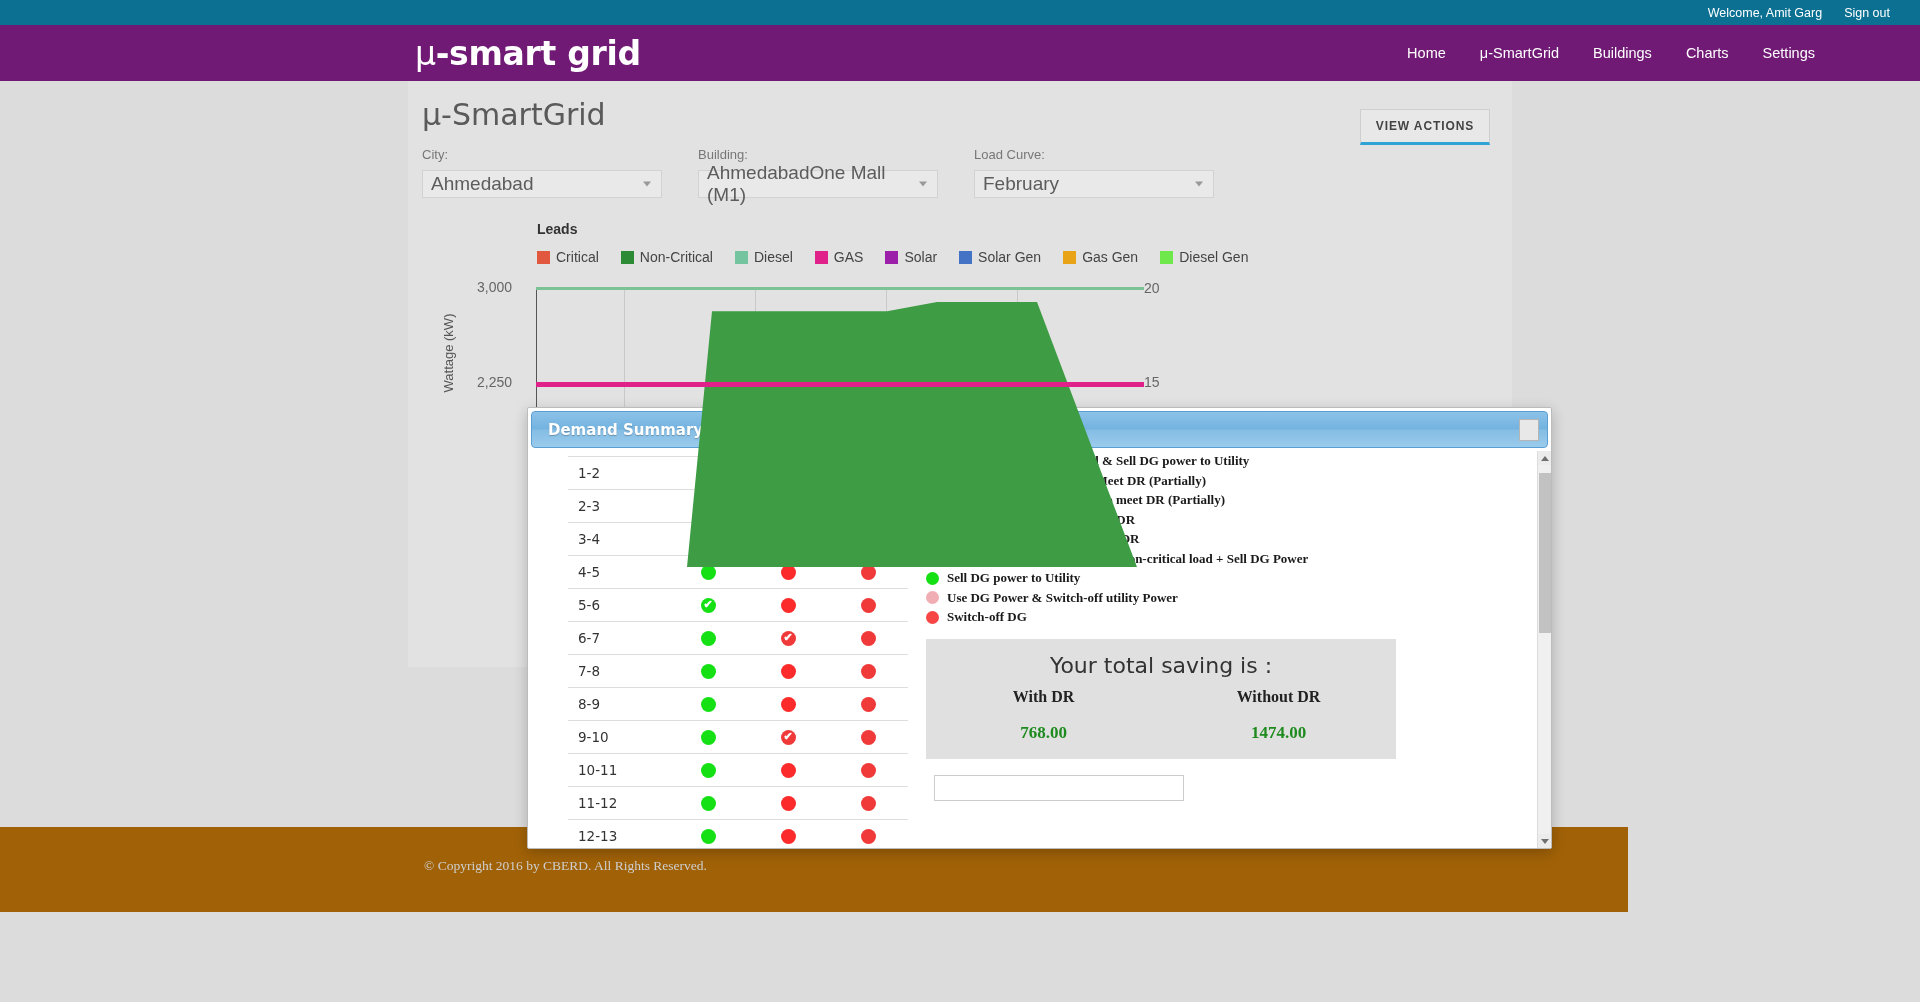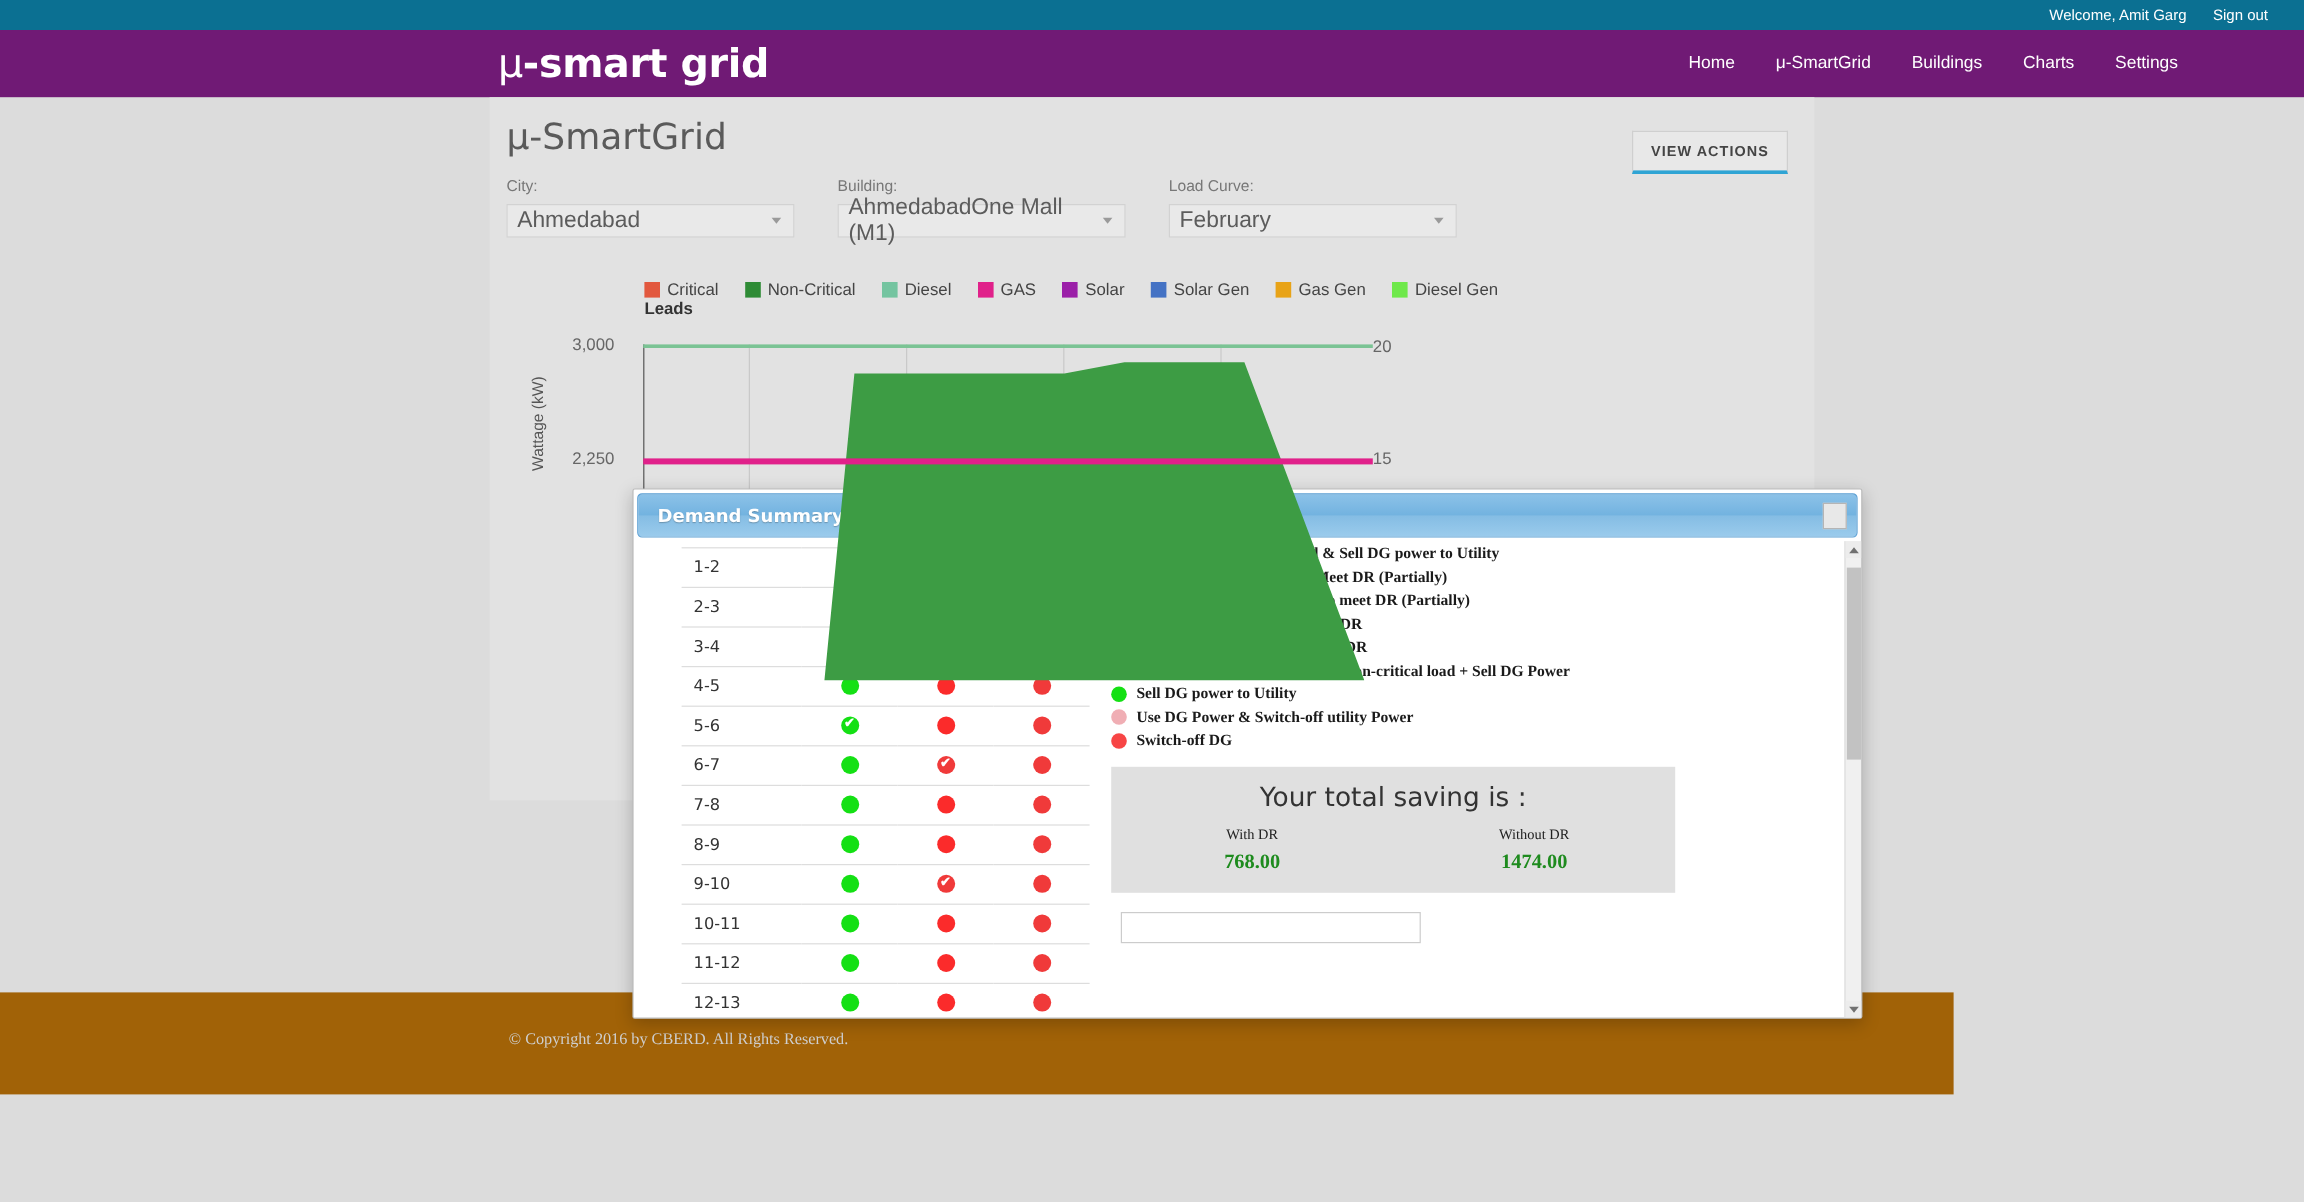--- a/index.html
+++ b/index.html
@@ -166,22 +166,22 @@
   #saving-box {
     margin-top:14px; margin-right:14px; background:#e0e0e0; padding:14px 0 16px 0;
     width:470px;
   }
   #saving-title {
     text-align:center; font-size:22px; color:#333; font-weight:400;
     font-family:"DejaVu Sans", sans-serif; margin-bottom:10px;
   }
   #saving-cols { display:flex; }
   .saving-col { flex:1; text-align:center; }
-  .saving-head { font-size:12px; font-weight:normal; color:#222;
-    font-family:"Liberation Serif", serif; margin-bottom:5px; }
+  .saving-head { font-size:16px; font-weight:bold; color:#222;
+    font-family:"Liberation Serif", serif; margin-bottom:17px; }
   .saving-val { font-size:17px; font-weight:bold; color:#1e8b1e;
     font-family:"Liberation Serif", serif; }
   #submit-stub {
     margin-top:16px; margin-left:8px; width:250px; height:26px;
     border:1px solid #cccccc; background:#ffffff;
   }
 
   
   #modal-scroll {
     position:absolute; right:0; top:43px; bottom:0; width:14px;
@@ -243,20 +243,21 @@
 
   <div class="filter" id="filter-loadcurve">
     <span class="filter-label">Load Curve:</span>
     <div class="select-box">
       <span>February</span>
       <span class="caret"></span>
     </div>
   </div>
 
   <div id="chart-wrap">
+    <div id="chart-legend-title">Leads</div>
     <div id="chart-legend">
         <div class="lg-item">
           <span class="lg-swatch" style="background: rgb(226, 88, 62);"></span>
           <span class="lg-text">Critical</span>
         </div>
         <div class="lg-item">
           <span class="lg-swatch" style="background: rgb(46, 139, 53);"></span>
           <span class="lg-text">Non-Critical</span>
         </div>
         <div class="lg-item">
@@ -277,21 +278,20 @@
         </div>
         <div class="lg-item">
           <span class="lg-swatch" style="background: rgb(232, 163, 23);"></span>
           <span class="lg-text">Gas Gen</span>
         </div>
         <div class="lg-item">
           <span class="lg-swatch" style="background: rgb(110, 232, 74);"></span>
           <span class="lg-text">Diesel Gen</span>
         </div>
       </div>
-    <div id="chart-legend-title">Leads</div>
 
     <div id="plot-area">
       <div id="y-axis-title">Wattage (kW)</div>
 
       <div class="ytick left" style="top:0px;">3,000</div>
       <div class="ytick left" style="top:95px;">2,250</div>
       <div class="ytick right" style="top:1px;">20</div>
       <div class="ytick right" style="top:95px;">15</div>
 
       <div id="plot-box">

